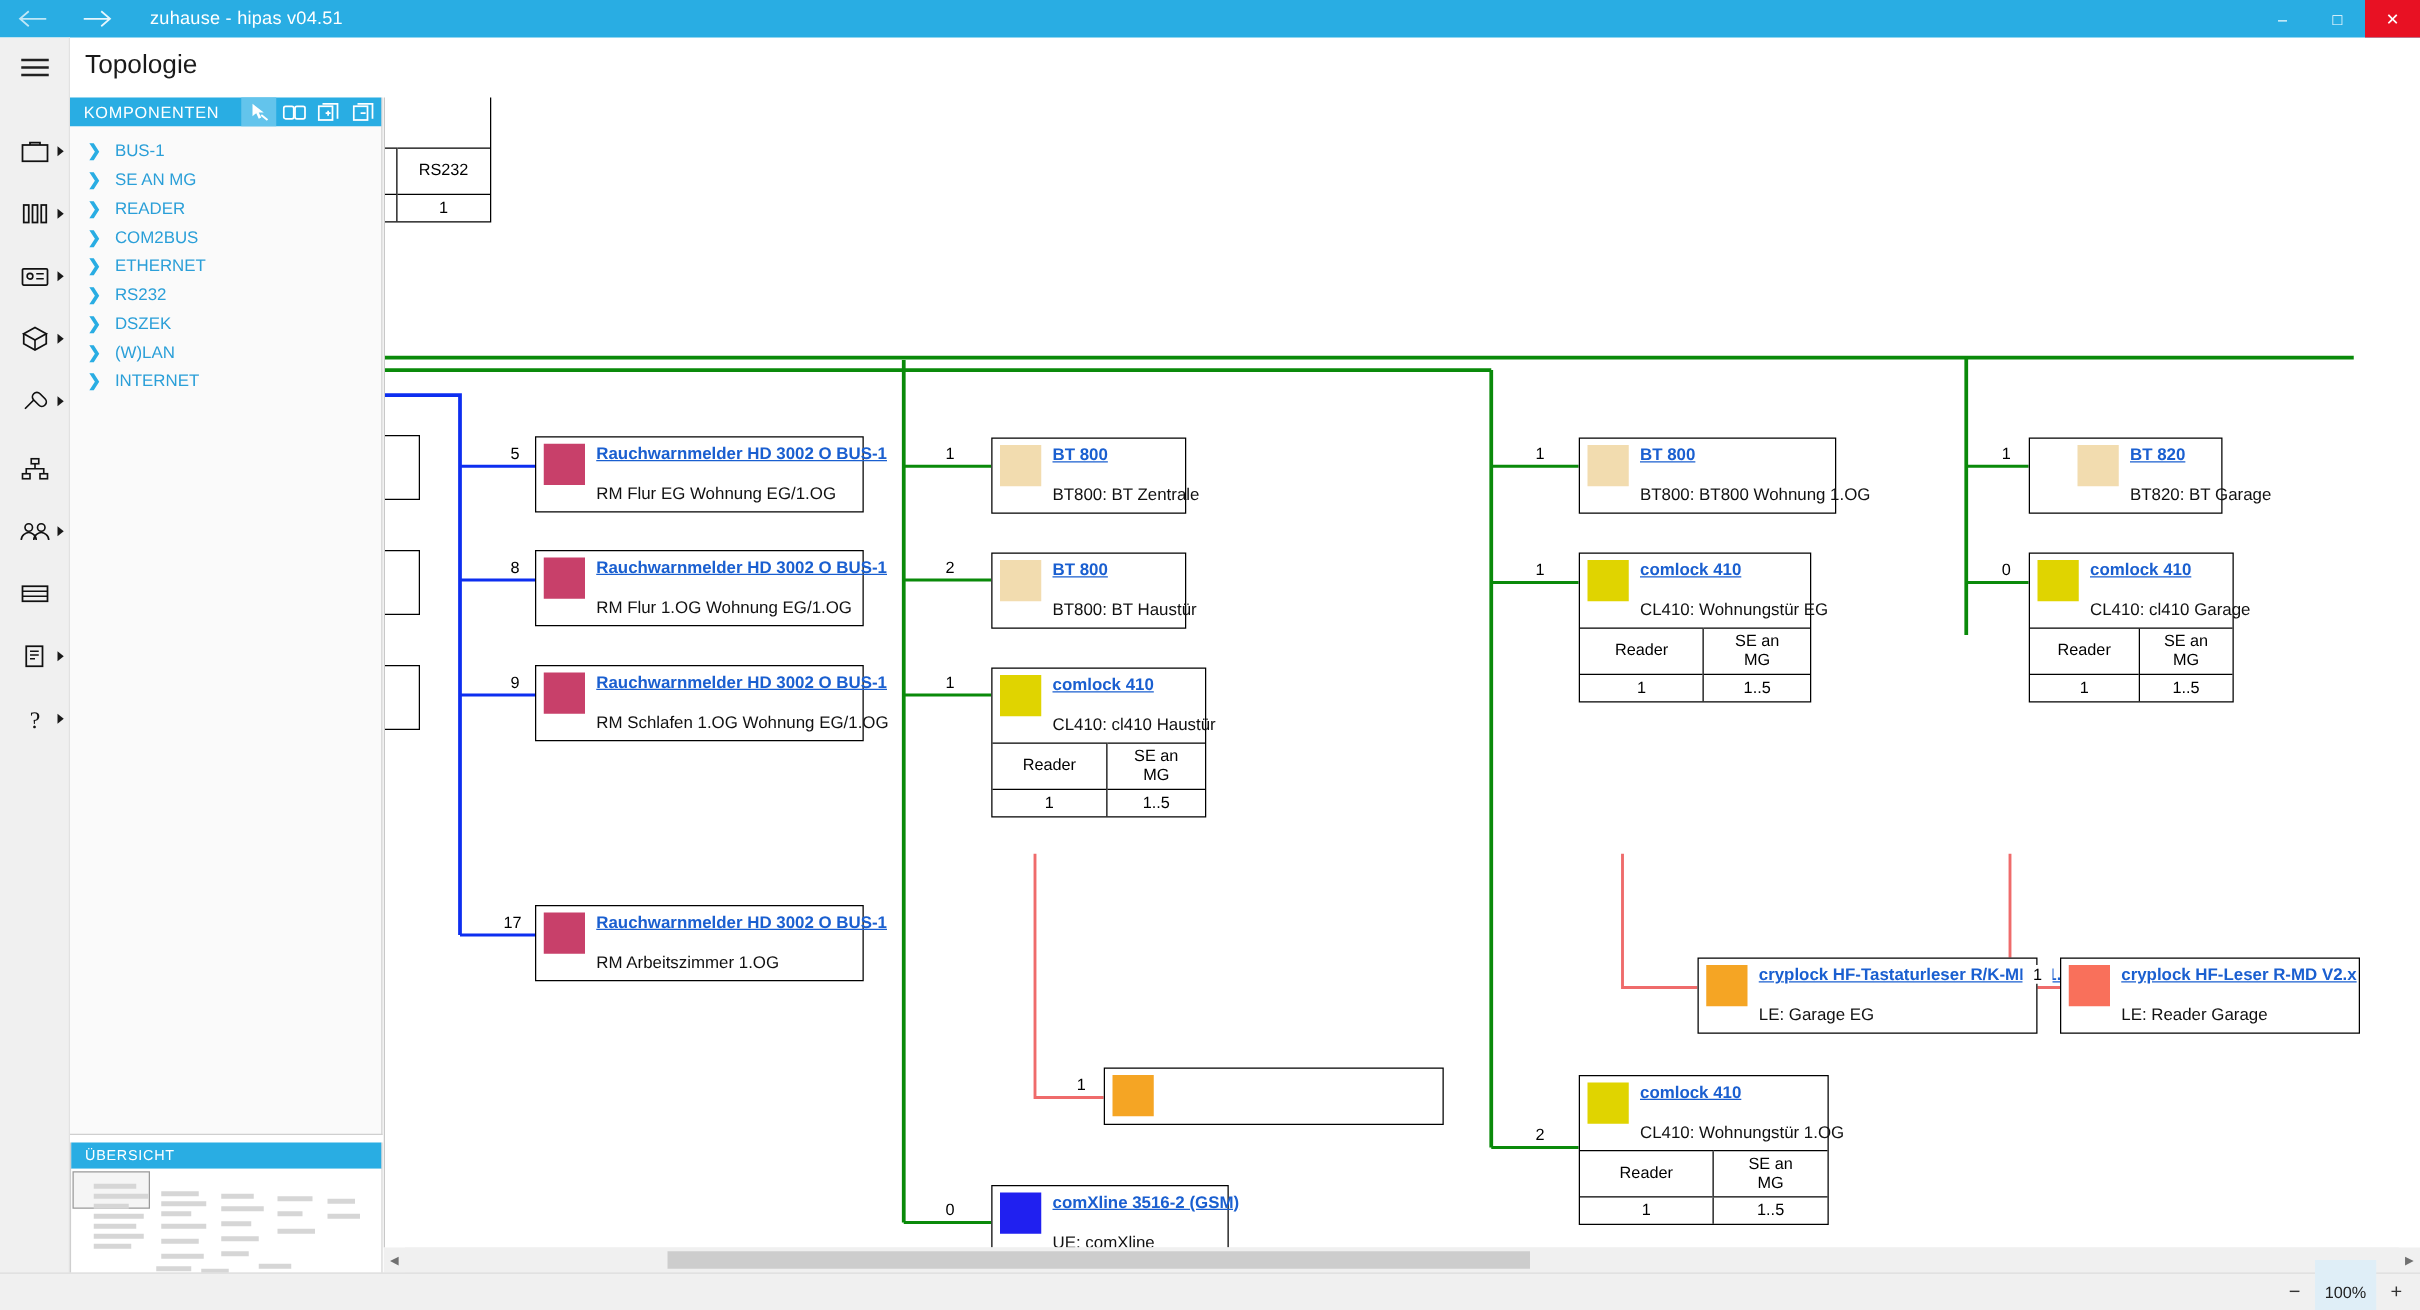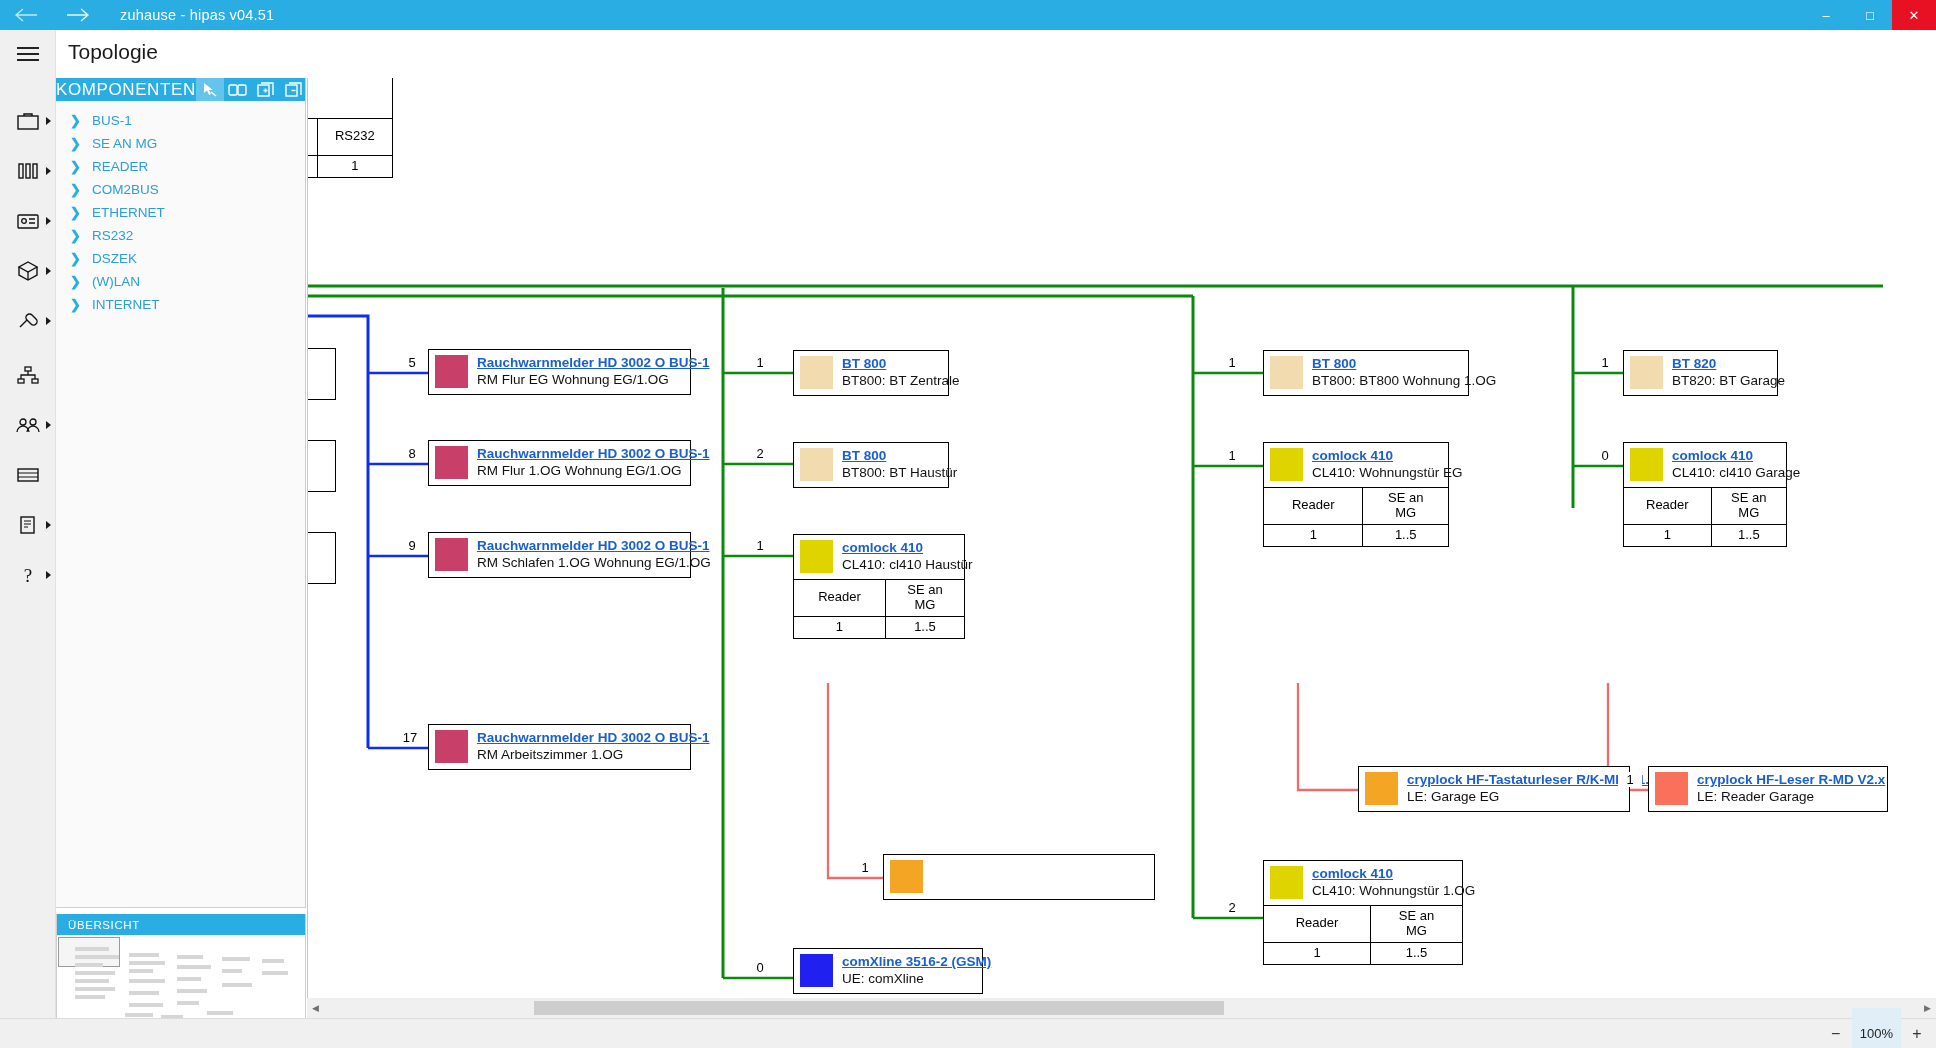--- a/index.html
+++ b/index.html
@@ -59,21 +59,21 @@
     font-size: 21px; color: #1a1a1a;
   }
 
   
   #components-panel {
     position: absolute; left: 56px; top: 78px; width: 250px; height: 830px;
     background: #fafafa; border-right: 1px solid #cfcfcf; border-bottom: 1px solid #cfcfcf;
   }
   #components-header {
     height: 23px; background: #29ADE3; display: flex; align-items: center;
-    color: #ffffff; font-size: 17px; letter-spacing: .6px; 
+    color: #ffffff; font-size: 13px; letter-spacing: .6px; padding-left: 11px;
   }
   #components-header .tools { margin-left: auto; display: flex; height: 23px; }
   #components-header .tool {
     width: 28px; height: 23px; display: flex; align-items: center; justify-content: center;
   }
   #components-header .tool.active { background: #63c4ec; }
   #components-header .tool svg { display: block; }
   #tree { padding-top: 8px; }
   .tree-item {
     display: flex; align-items: center; height: 23px; padding-left: 14px;
@@ -113,21 +113,21 @@
     position: absolute; border: 1px solid #000; background: #fff;
     font-size: 13.5px; color: #000;
   }
   .node .head { display: flex; padding: 5px 6px 6px 6px; }
   .node .swatch { width: 33px; height: 33px; flex: 0 0 33px; }
   .node .txt { margin-left: 9px; line-height: 1.18; }
   .node .txt a {
     color: #1a5fd0; font-weight: bold; text-decoration: underline; font-size: 13.5px;
     display: block; white-space: nowrap;
   }
-  .node .txt .sub { color: #111; font-size: 13.5px; white-space: nowrap; margin-top: 1px; }
+  .node .txt .sub { color: #111; font-size: 13.5px; white-space: nowrap; margin-top: 16px; }
 
   .node table { border-collapse: collapse; width: 100%; }
   .node table td {
     border-top: 1px solid #000; border-left: 1px solid #000;
     text-align: center; font-size: 13px; padding: 3px 4px; line-height: 1.15;
   }
   .node table td:first-child { border-left: none; }
 
   .edge-label {
     position: absolute; font-size: 13px; color: #000; background: #fff;
@@ -613,21 +613,21 @@
     <div class="head">
       <div class="swatch" style="background: rgb(245, 165, 36);"></div>
       <div class="txt">
         <a href="#">cryplock HF-Tastaturleser R/K-MD V1.x</a>
         <div class="sub">LE: Garage EG</div>
       </div>
     </div>
   </div>
 
   <div class="edge-label" style="left:1285px; top:277px; width:24px;">1</div>
-  <div class="node" id="n-bt820" style="left:1315px; top:272px; width:155px;">
+  <div class="node" id="n-bt820" style="left:1315px; top:272px; width:155px;padding-left:32px;">
     <div class="head">
       <div class="swatch" style="background: rgb(242, 220, 175);"></div>
       <div class="txt">
         <a href="#">BT 820</a>
         <div class="sub">BT820: BT Garage</div>
       </div>
     </div>
   </div>
 
   <div class="edge-label" style="left:1285px; top:370px; width:24px;">0</div>

